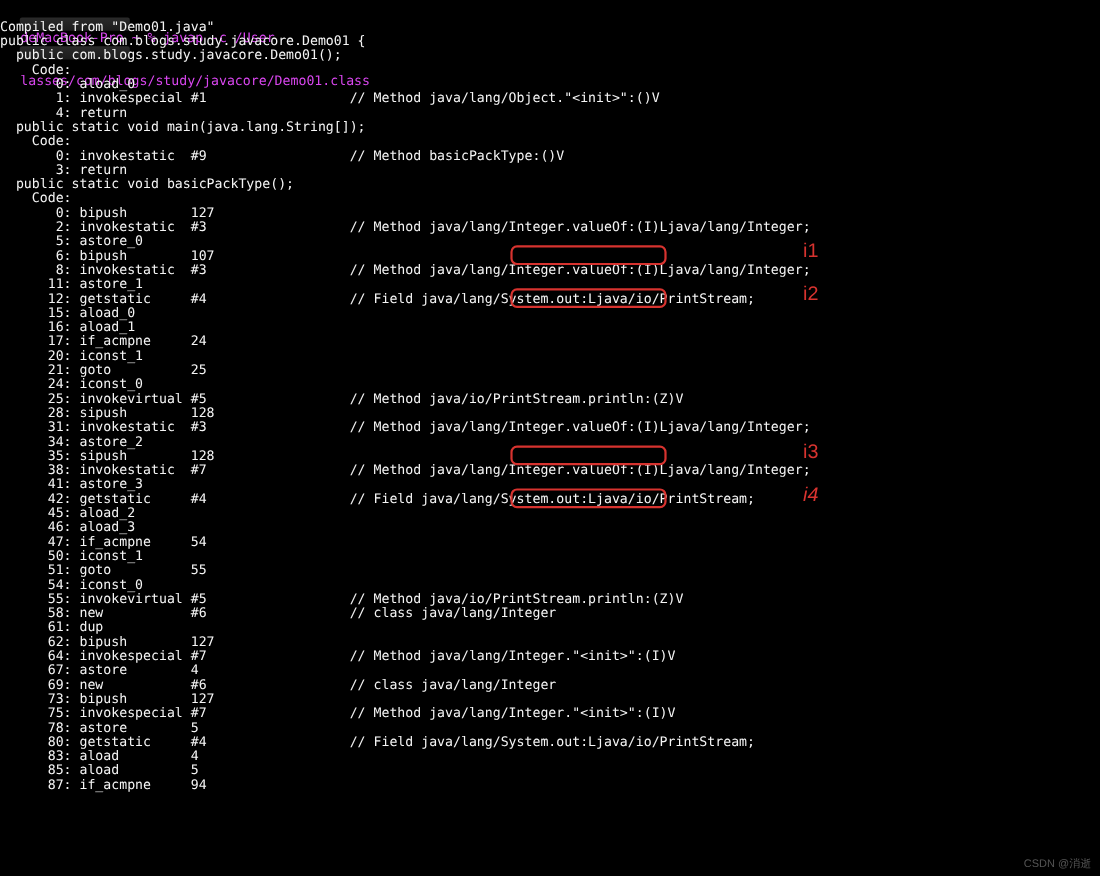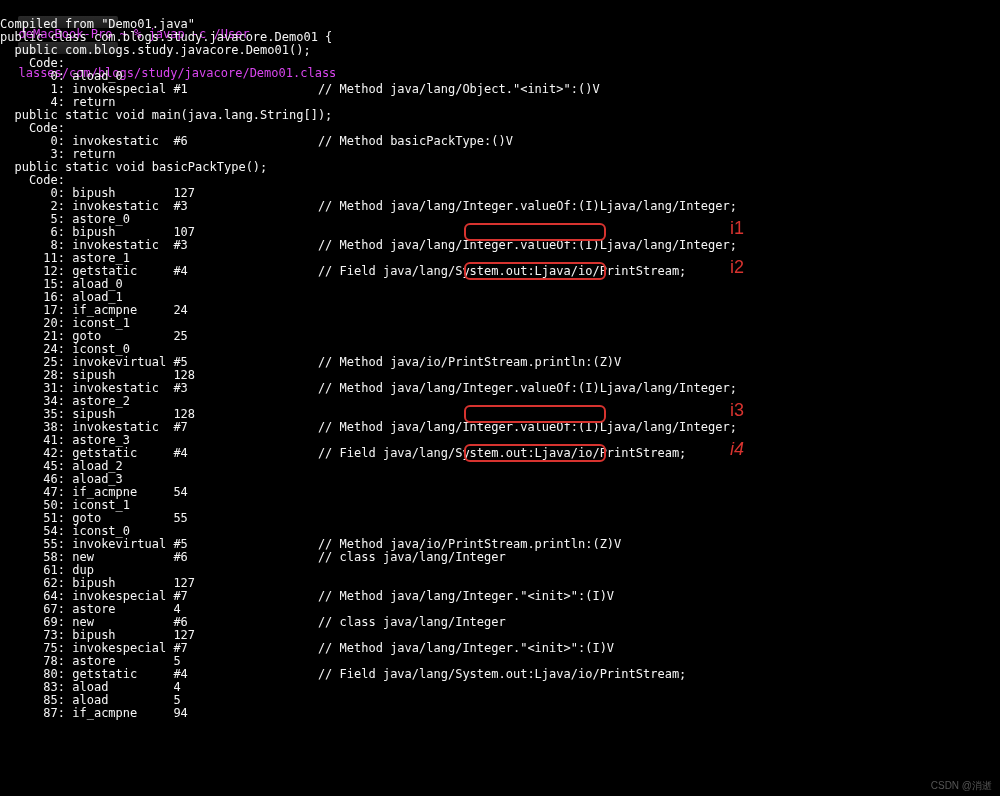--- a/index.html
+++ b/index.html
@@ -72,21 +72,21 @@
     <span class="terminal-line">Compiled from "Demo01.java"</span>
     <span class="terminal-line">public class com.blogs.study.javacore.Demo01 {</span>
     <span class="terminal-line">  public com.blogs.study.javacore.Demo01();</span>
     <span class="terminal-line">    Code:</span>
     <span class="terminal-line">       0: aload_0</span>
     <span class="terminal-line">       1: invokespecial #1                  // Method java/lang/Object."&lt;init&gt;":()V</span>
     <span class="terminal-line">       4: return</span>
     <span class="terminal-line"></span>
     <span class="terminal-line">  public static void main(java.lang.String[]);</span>
     <span class="terminal-line">    Code:</span>
-    <span class="terminal-line">       0: invokestatic  #6                  // Method basicPackType:()V</span>
+    <span class="terminal-line">       0: invokestatic  #9                  // Method basicPackType:()V</span>
     <span class="terminal-line">       3: return</span>
     <span class="terminal-line"></span>
     <span class="terminal-line">  public static void basicPackType();</span>
     <span class="terminal-line">    Code:</span>
     <span class="terminal-line">       0: bipush        127</span>
     <span class="terminal-line">       2: invokestatic  #3                  // Method java/lang/Integer.valueOf:(I)Ljava/lang/Integer;</span>
     <span class="terminal-line">       5: astore_0</span>
     <span class="terminal-line">       6: bipush        107</span>
     <span class="terminal-line">       8: invokestatic  #3                  // Method java/lang/Integer.valueOf:(I)Ljava/lang/Integer;</span>
     <span class="terminal-line">      11: astore_1</span>

